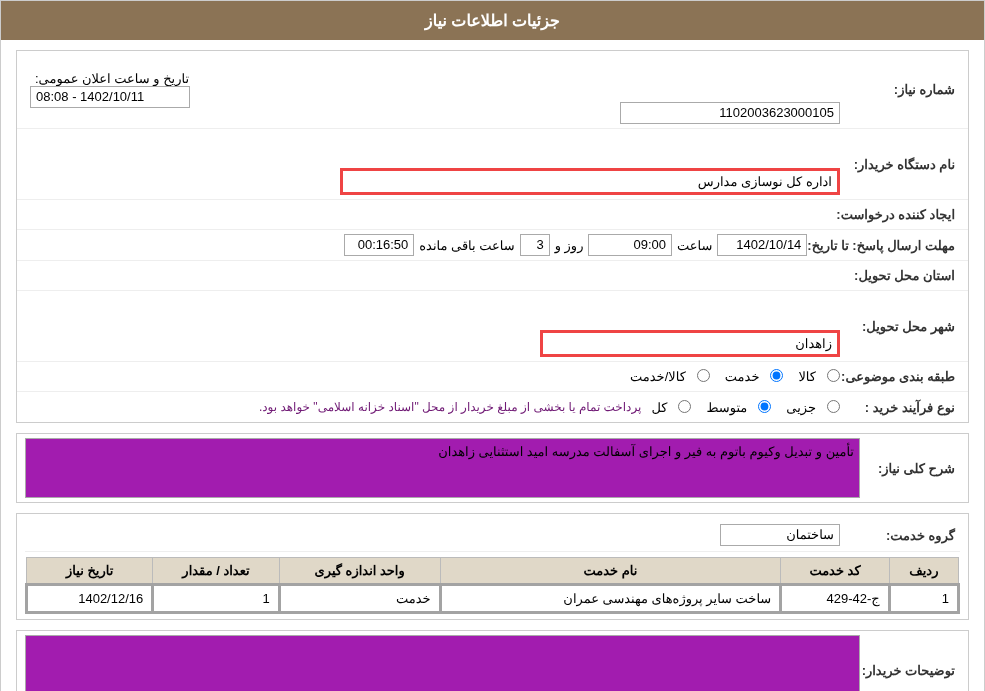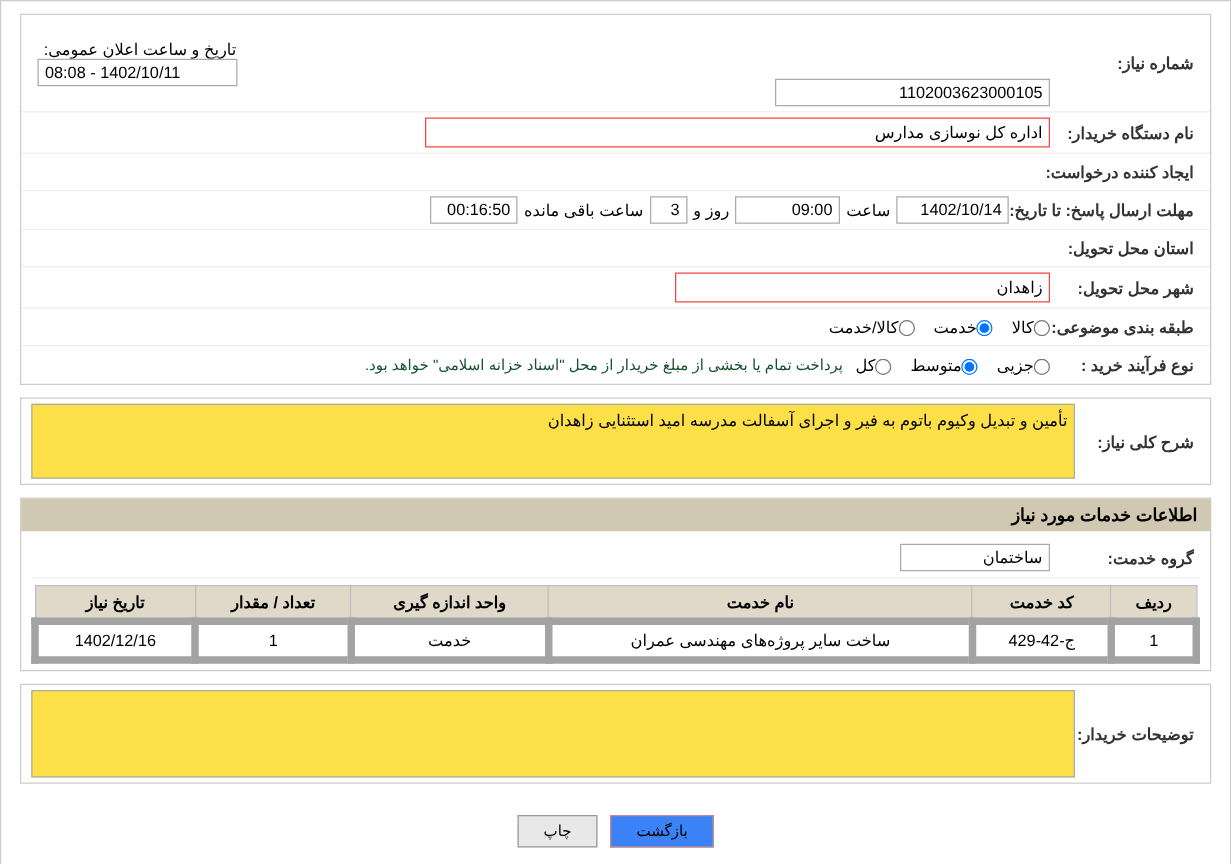--- a/index.html
+++ b/index.html
@@ -62,74 +62,75 @@
     }
     .input-box {
       border: 1px solid #aaa;
       background: #fff;
       padding: 2px 5px;
       min-height: 22px;
       display: inline-block;
     }
     .input-full {
       width: 100%;
-      border: 1px solid #ef4444;
+      border: 3px solid #ef4444;
       background: #fff;
       padding: 3px 5px;
       min-height: 24px;
+      margin-top: 35px;
     }
     .link-style {
       color: #0000cc;
       text-decoration: none;
       cursor: pointer;
     }
     .inline-fields {
       display: flex;
       align-items: center;
       gap: 5px;
     }
     .radio-group {
       display: flex;
       gap: 15px;
       align-items: center;
     }
     .radio-item {
       display: flex;
-      align-items: flex-end;
-      gap: 0;
+      align-items: flex-start;
+      gap: 11px;
     }
     .note-text {
-      color: #14532d;
+      color: #701a75;
       font-size: 12px;
     }
     .description-box {
       border: 1px solid #aaa;
       min-height: 60px;
       padding: 5px;
-      background: #fde047;
+      background: #a21caf;
       width: 100%;
       text-align: right;
       resize: vertical;
     }
     .data-table {
       width: 100%;
       border-collapse: collapse;
       margin-top: 5px;
     }
     .data-table th {
       background: #e0d8c8;
       border: 1px solid #bbb;
       padding: 5px 8px;
       text-align: center;
       font-weight: bold;
     }
     .data-table td {
-      border: 6px solid #a3a3a3;
+      border: 3px solid #a3a3a3;
       padding: 5px 8px;
-      text-align: center;
+      text-align: right;
     }
     .data-table tr:nth-child(even) {
       background: #f9f9f9;
     }
     .buttons-row {
       display: flex;
       justify-content: center;
       gap: 10px;
       padding: 15px;
     }
@@ -149,20 +150,23 @@
     }
     .inner-content {
       padding: 5px 8px;
     }
   </style>
 </head>
 <body>
 
 <div class="page-wrapper">
 
+  <div class="header-bar">
+    <span>جزئیات اطلاعات نیاز</span>
+  </div>
 
   <div class="content">
 
     <div class="form-section">
 
       <div class="info-row">
         <div class="label-cell">شماره نیاز:</div>
         <div class="value-cell">
           <div class="input-box" style="min-width:220px;margin-top:47px;">1102003623000105</div>
         </div>
@@ -259,21 +263,20 @@
         <div class="label-cell" style="min-width:100px;">شرح کلی نیاز:</div>
         <div class="value-cell">
           <div class="description-box">
             <span>تأمین و تبدیل وکیوم باتوم به فیر و اجرای آسفالت مدرسه امید استثنایی زاهدان</span>
           </div>
         </div>
       </div>
     </div>
 
     <div class="form-section">
-      <div class="section-header">اطلاعات خدمات مورد نیاز</div>
       <div class="inner-content">
         <div class="info-row" style="padding: 5px 0;">
           <div class="label-cell">گروه خدمت:</div>
           <div class="value-cell">
             <span class="input-box" style="min-width:120px;">ساختمان</span>
           </div>
         </div>
 
         <table class="data-table">
           <thead>

